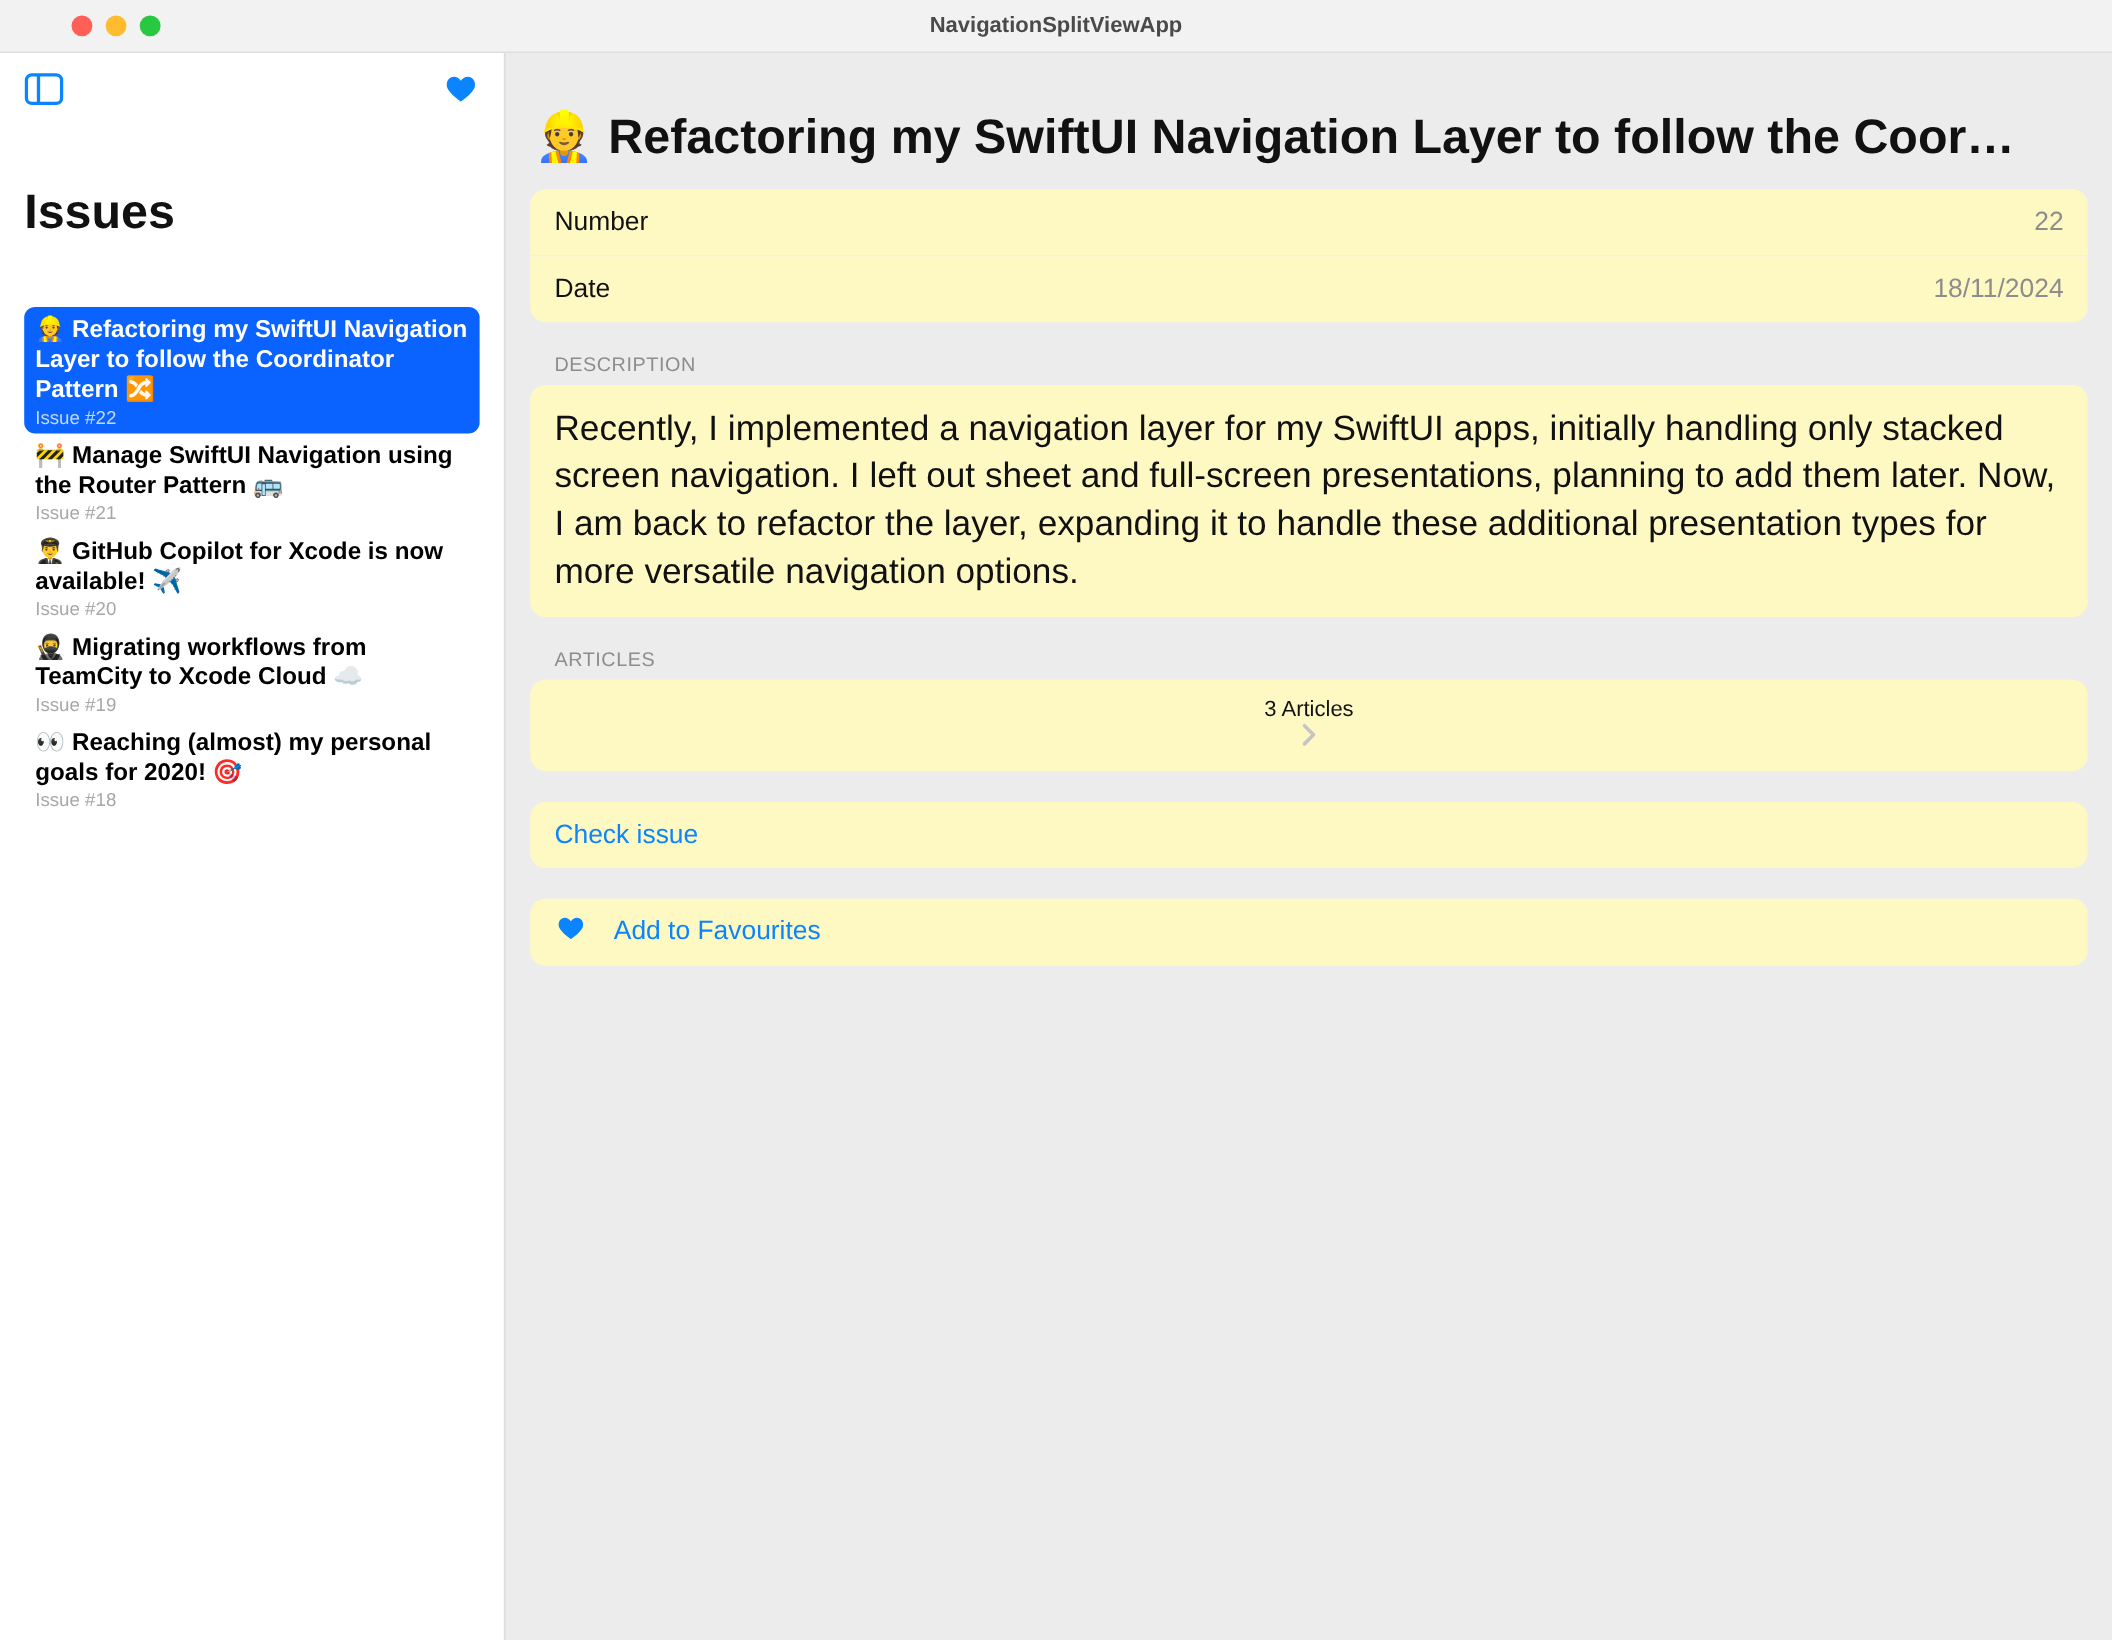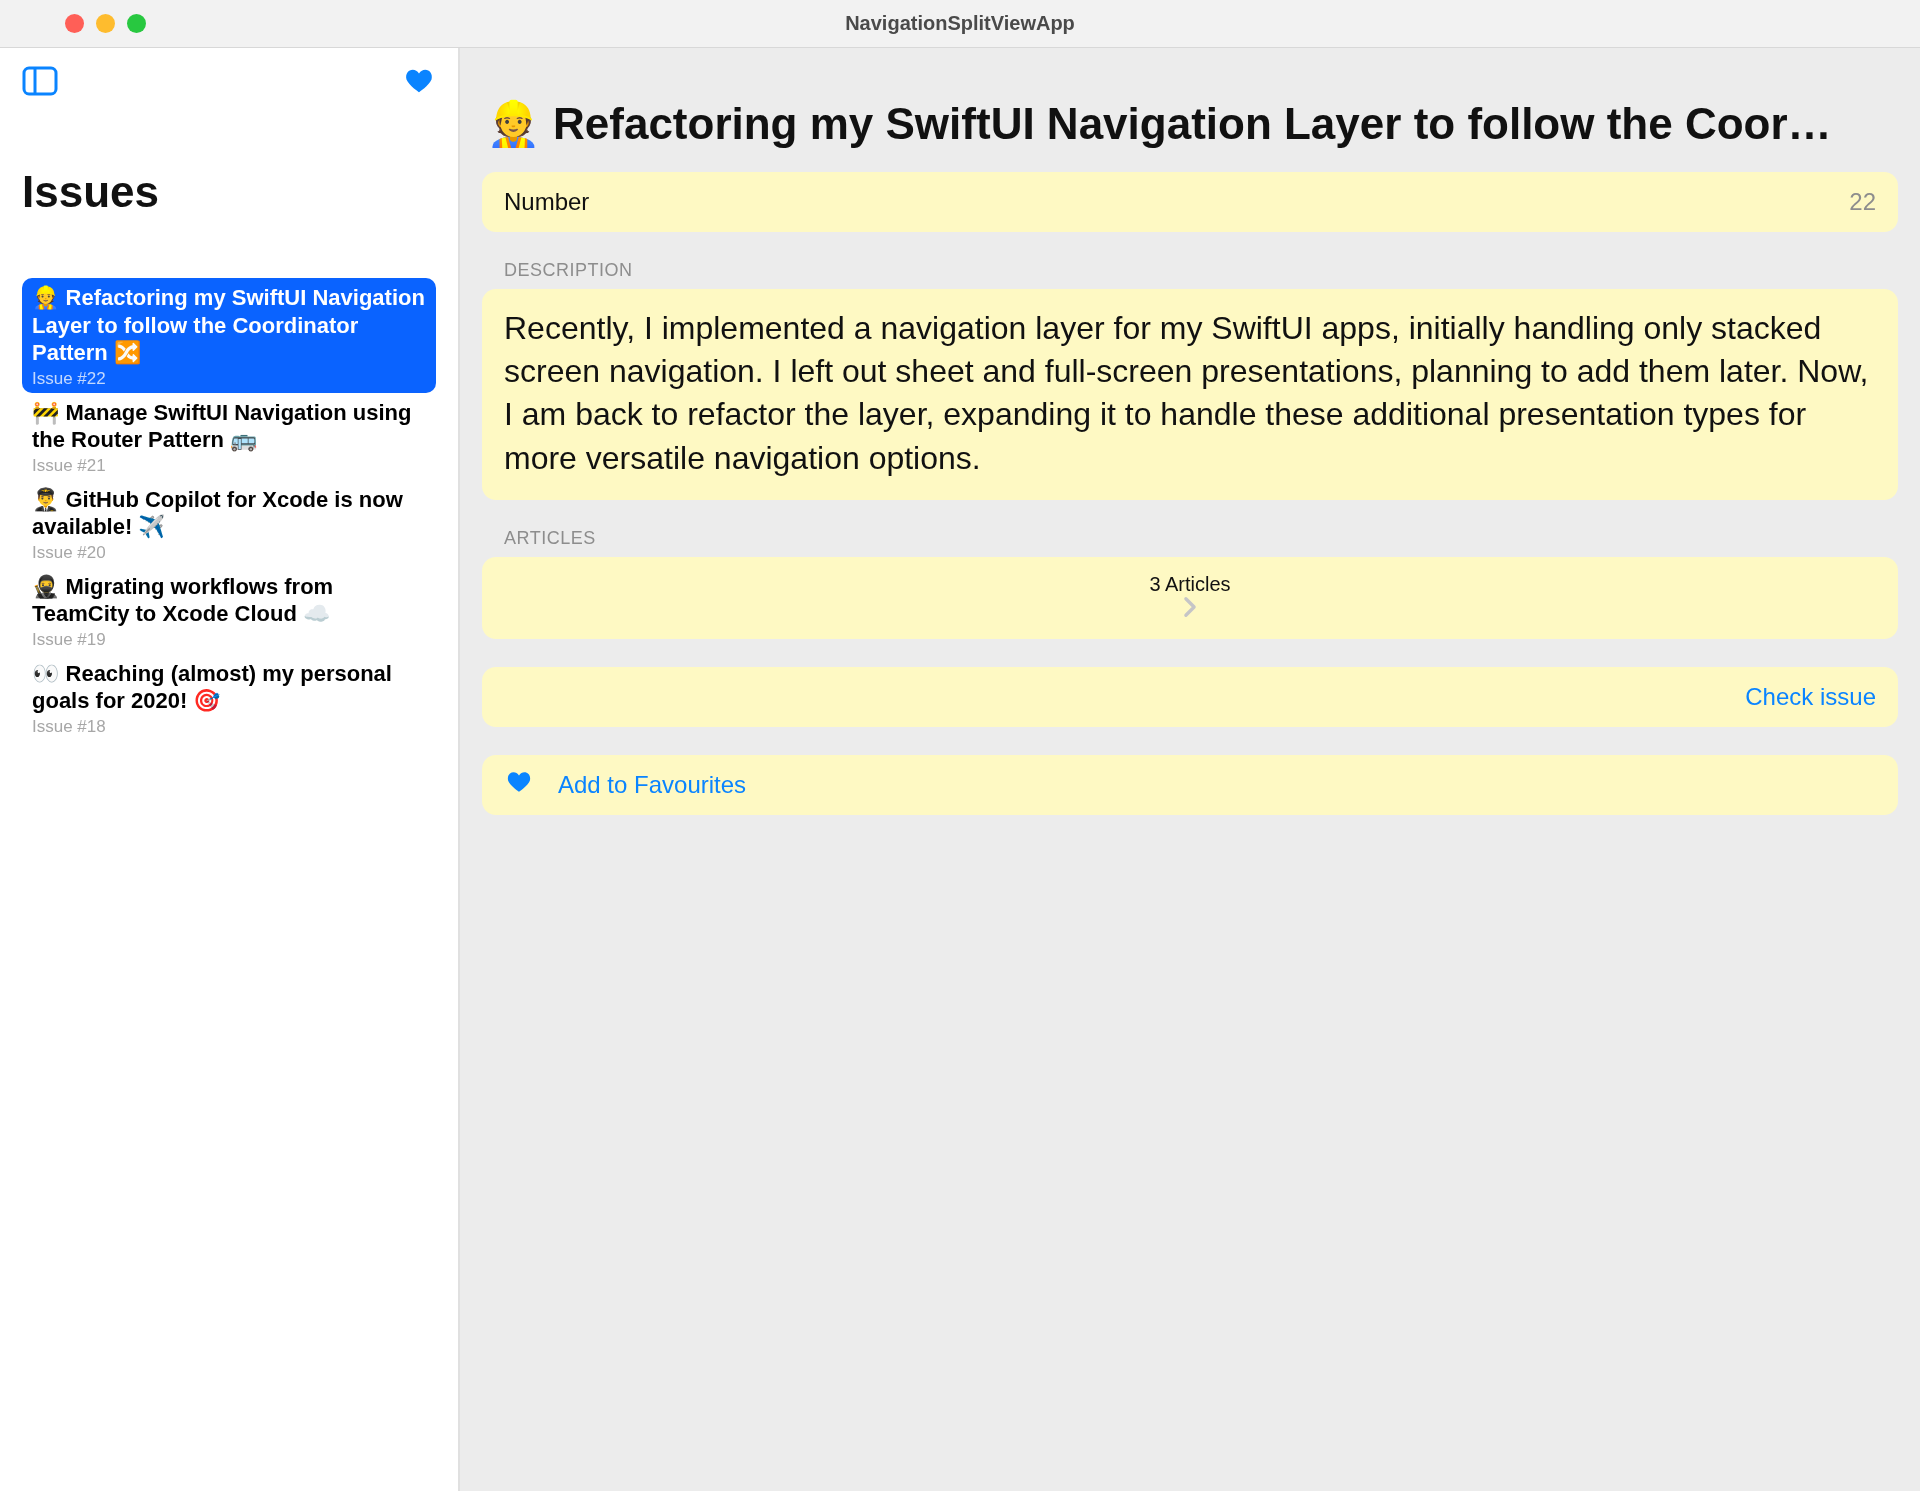--- a/index.html
+++ b/index.html
@@ -158,21 +158,20 @@
   flex-direction: column;
 }
 .chevron {
   color: #c5c5c7;
 }
 .link-row {
   padding: 16px 22px;
   font-size: 24px;
   color: #0a84ff;
   cursor: pointer;
-  text-align: right;
 }
 .fav-row {
   display: flex;
   align-items: center;
   gap: 24px;
   padding: 14px 22px;
   font-size: 24px;
   color: #0a84ff;
   cursor: pointer;
 }
@@ -234,20 +233,24 @@
     </div>
 
     <div class="detail">
       <div class="detail-title">👷 Refactoring my SwiftUI Navigation Layer to follow the Coor…</div>
 
       <div class="card">
         <div class="row">
           <span class="label">Number</span>
           <span class="value">22</span>
         </div>
+        <div class="row">
+          <span class="label">Date</span>
+          <span class="value">18/11/2024</span>
+        </div>
       </div>
 
       <div class="section-header">DESCRIPTION</div>
       <div class="card">
         <div class="desc-text">Recently, I implemented a navigation layer for my SwiftUI apps, initially handling only stacked screen navigation. I left out sheet and full-screen presentations, planning to add them later. Now, I am back to refactor the layer, expanding it to handle these additional presentation types for more versatile navigation options.</div>
       </div>
 
       <div class="section-header">ARTICLES</div>
       <div class="card">
         <div class="articles-row">

